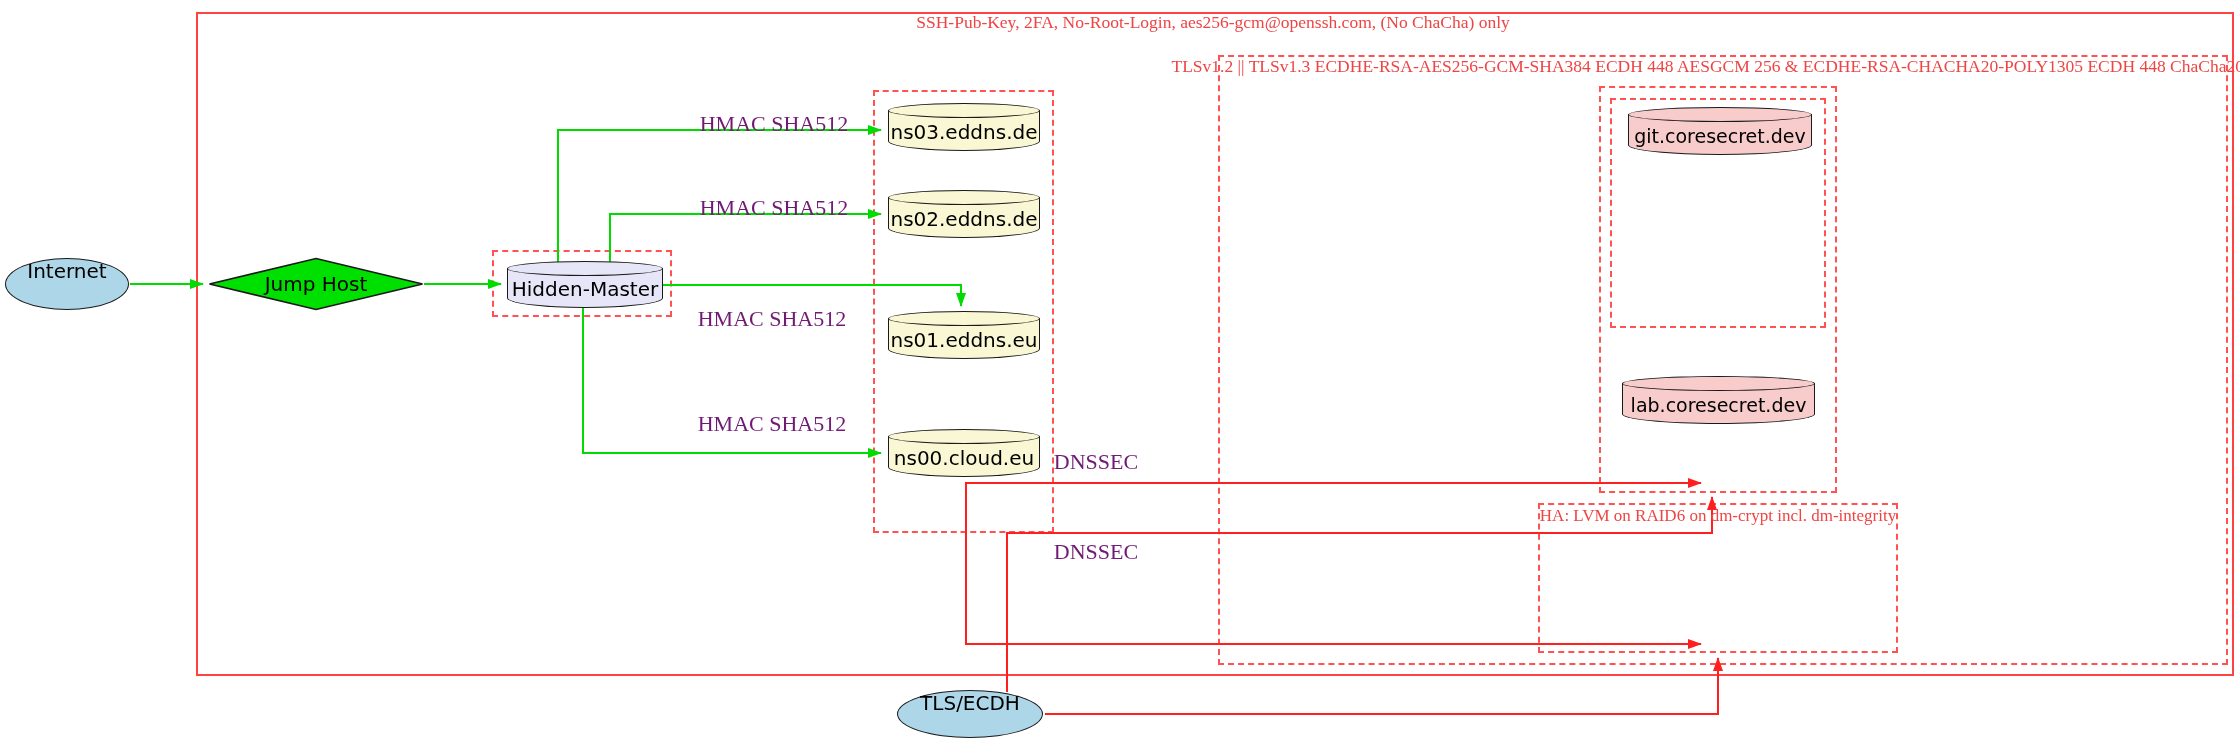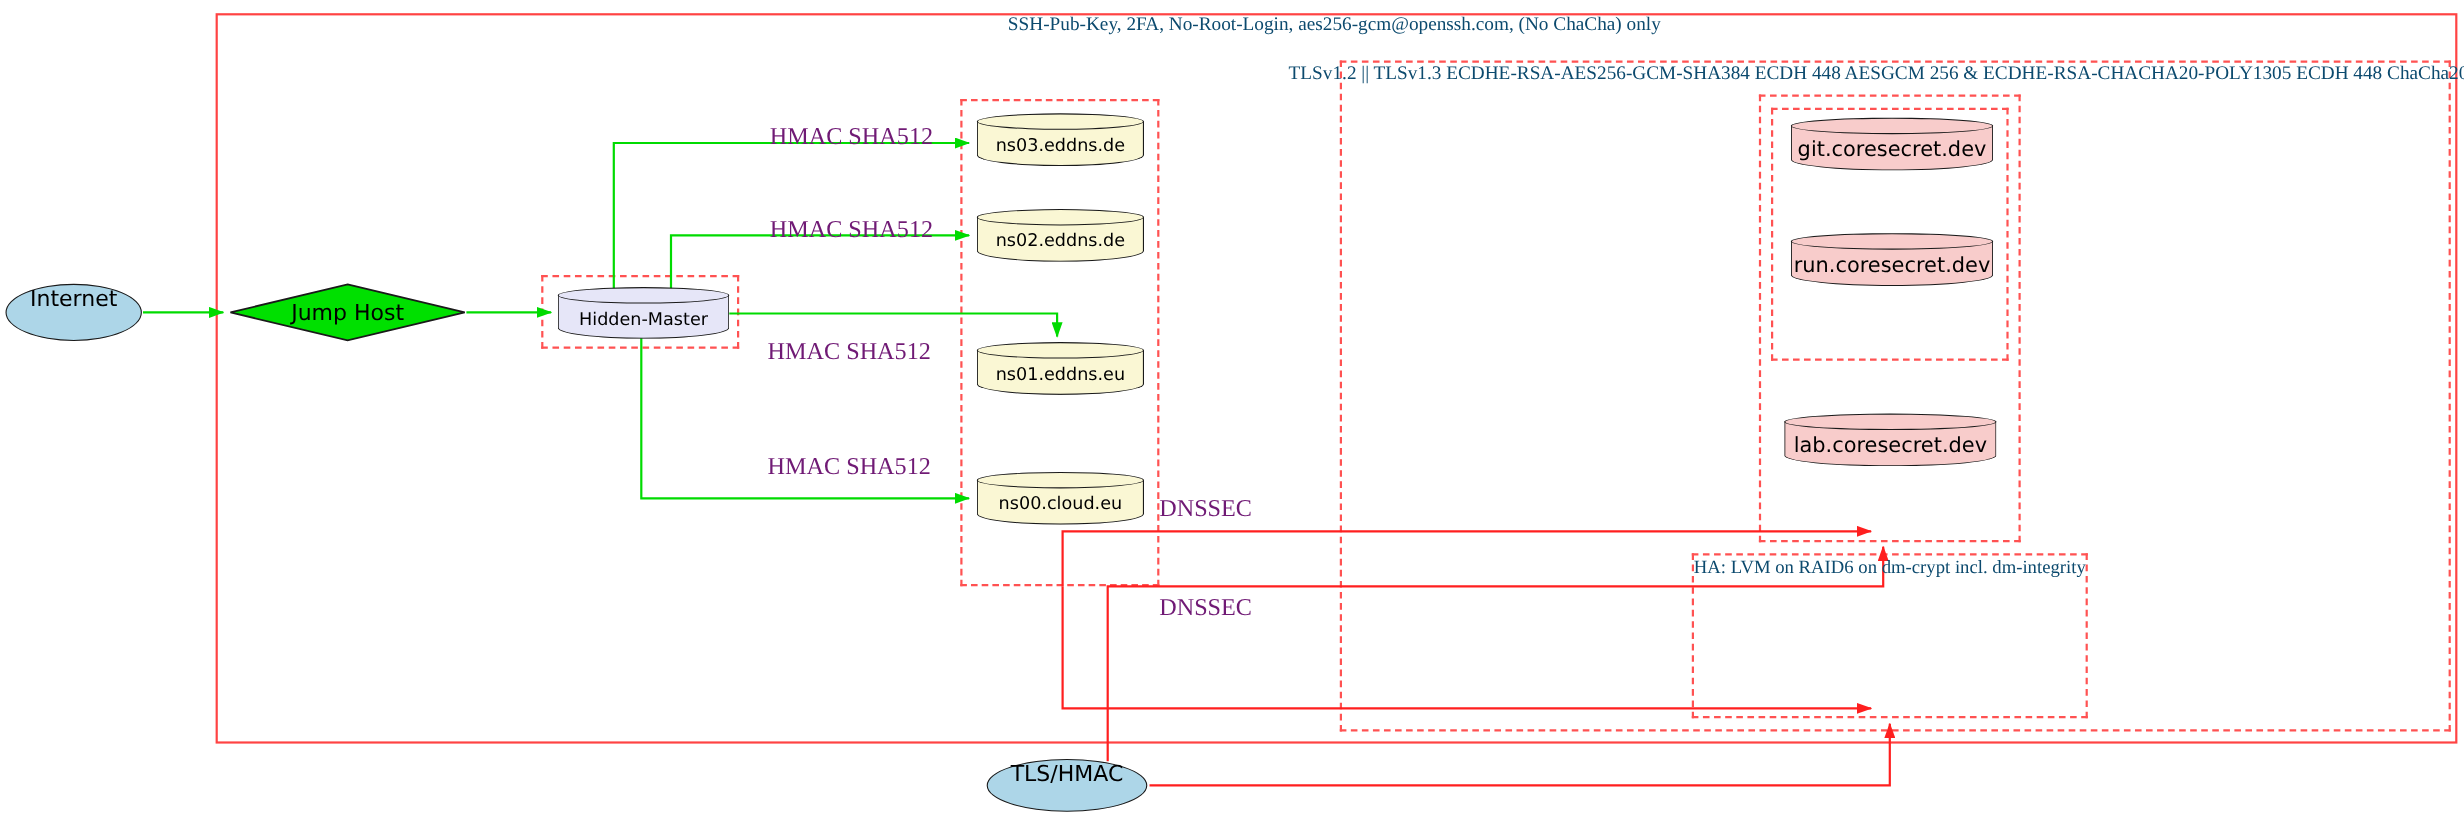--- a/index.html
+++ b/index.html
@@ -9,40 +9,40 @@
   .boxes{position:absolute;inset:0;z-index:1;}
   #edges{position:absolute;inset:0;z-index:2;}
   .nodes{position:absolute;inset:0;z-index:3;}
   .labels{position:absolute;inset:0;z-index:4;pointer-events:none;}
   
   .cluster{position:absolute;box-sizing:border-box;}
   .solidbox{border:2px solid #ff4343;}
   .dashbox{border:2px dashed #ff5252;}
   
   .clabel{position:absolute;transform:translate(-50%,-50%);white-space:nowrap;
-          font-family:"Liberation Serif",serif;font-size:17.5px;color:#0c4a6e;}
+          font-family:"Liberation Serif",serif;font-size:17.5px;color:#ef4444;}
   .elabel{position:absolute;transform:translate(-50%,-50%);white-space:nowrap;
           font-family:"Liberation Serif",serif;font-size:22px;color:#701a75;}
   
   .ellipse{position:absolute;box-sizing:border-box;border:1.6px solid #1a1a1a;border-radius:50%;
            display:flex;justify-content:center;font-size:20px;}
   
   .diamond{position:absolute;}
   .diamond svg{display:block;}
   .diamond .dlabel{position:absolute;inset:0;display:flex;align-items:center;justify-content:center;
                    font-size:20px;}
   
   .cyl{position:absolute;}
   .cyl .cap{position:absolute;left:0;right:0;top:0;height:15px;box-sizing:border-box;
             border:1.5px solid #1a1a1a;border-radius:50%;z-index:2;}
   .cyl .body{position:absolute;left:0;right:0;top:7px;bottom:0;box-sizing:border-box;
              border:1.5px solid #1a1a1a;border-top:none;
              border-radius:0 0 50% 50%/0 0 10px 10px;z-index:1;}
   .cyl .nlabel{position:absolute;left:0;right:0;top:9px;bottom:0;z-index:3;
-               display:flex;align-items:center;justify-content:center;font-size:16px;}
+               display:flex;align-items:center;justify-content:center;font-size:20px;}
   .fill-ns .cap,.fill-ns .body{background:#faf7d4;}
   .fill-pink .cap,.fill-pink .body{background:#f8cccb;}
   .fill-lav .cap,.fill-lav .body{background:#e6e6f8;}
 </style>
 </head>
 <body>
 
 <div id="stage">
 
   <div class="boxes">
@@ -120,35 +120,30 @@
       <div class="body"></div>
       <div class="nlabel">ns00.cloud.eu</div>
     </div>
 
     <div class="cyl fill-pink" style="left:1628px;top:107px;width:184px;height:48px;">
       <div class="cap"></div>
       <div class="body"></div>
       <div class="nlabel" style="font-size:19px;">git.coresecret.dev</div>
     </div>
 
-    <div class="cyl fill-pink" style="left:1628px;top:212px;width:184px;height:48px;">
-      <div class="cap"></div>
-      <div class="body"></div>
-      <div class="nlabel" style="font-size:19px;">run.coresecret.dev</div>
-    </div>
 
     <div class="cyl fill-pink" style="left:1622px;top:376px;width:193px;height:48px;">
       <div class="cap"></div>
       <div class="body"></div>
       <div class="nlabel" style="font-size:19px;">lab.coresecret.dev</div>
     </div>
 
 
     <div class="ellipse" style="left:897px;top:690px;width:146px;height:48px;background:#add6e8;">
-      <span>TLS/HMAC</span>
+      <span>TLS/ECDH</span>
     </div>
 
   </div>
 
   <div class="labels">
     <div class="clabel" style="left:1213px;top:22px;">SSH-Pub-Key, 2FA, No-Root-Login, aes256-gcm@openssh.com, (No ChaCha) only</div>
     <div class="clabel" style="left:1723px;top:66px;">TLSv1.2 || TLSv1.3 ECDHE-RSA-AES256-GCM-SHA384 ECDH 448 AESGCM 256 &amp; ECDHE-RSA-CHACHA20-POLY1305 ECDH 448 ChaCha20 256</div>
     <div class="clabel" style="font-size: 17px; left: 1718px; top: 516px;" style2="">HA: LVM on RAID6 on dm-crypt incl. dm-integrity</div>
     <div class="elabel" style="left:774px;top:124px;">HMAC SHA512</div>
     <div class="elabel" style="left:774px;top:208px;">HMAC SHA512</div>

